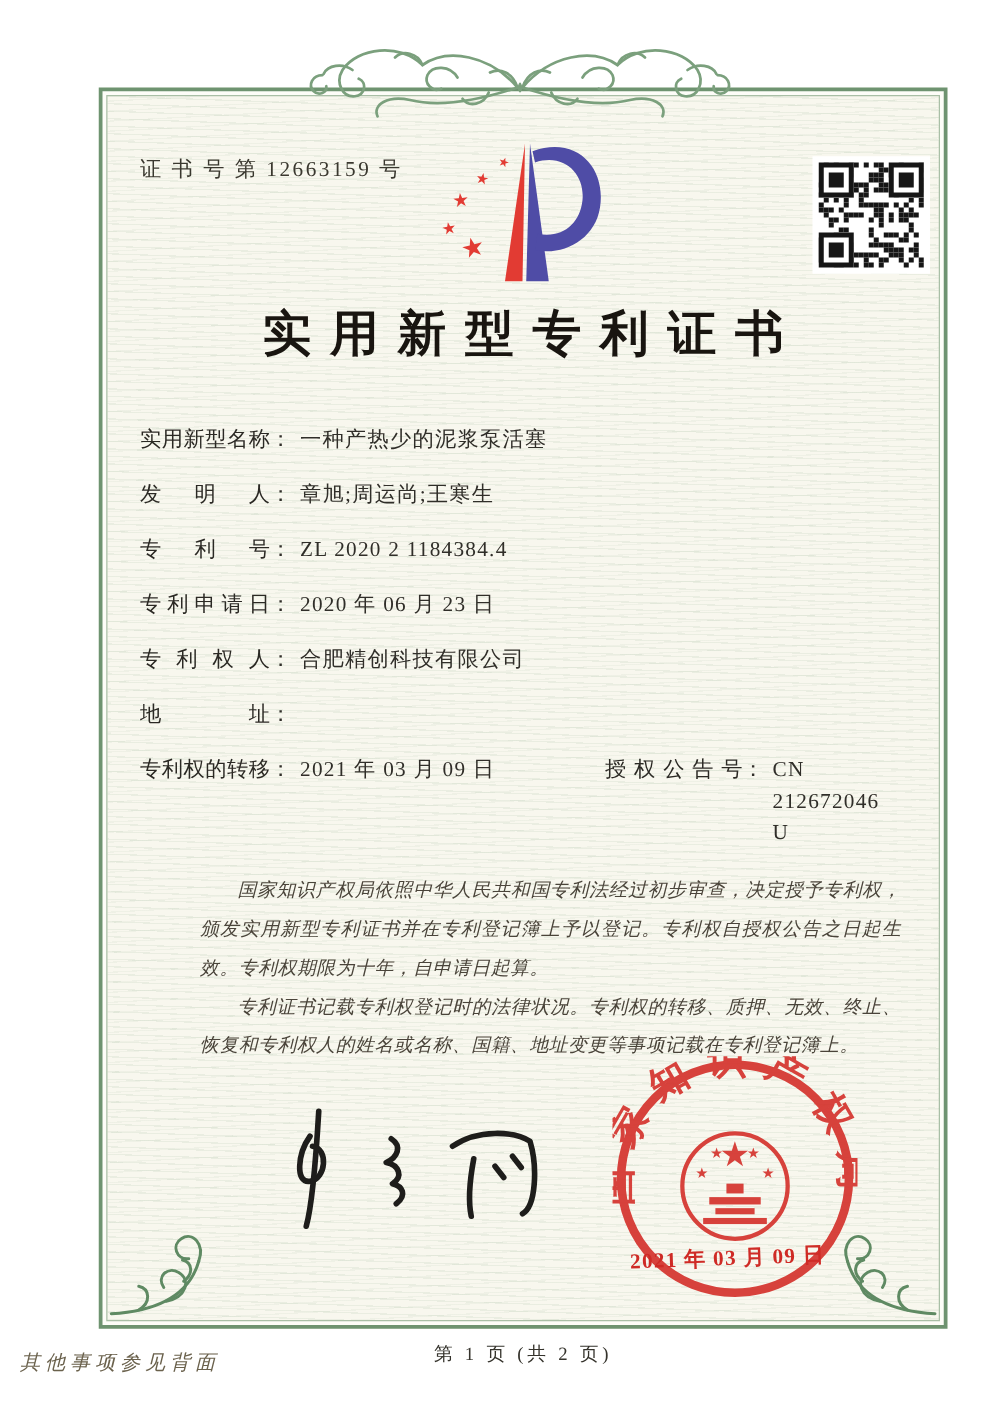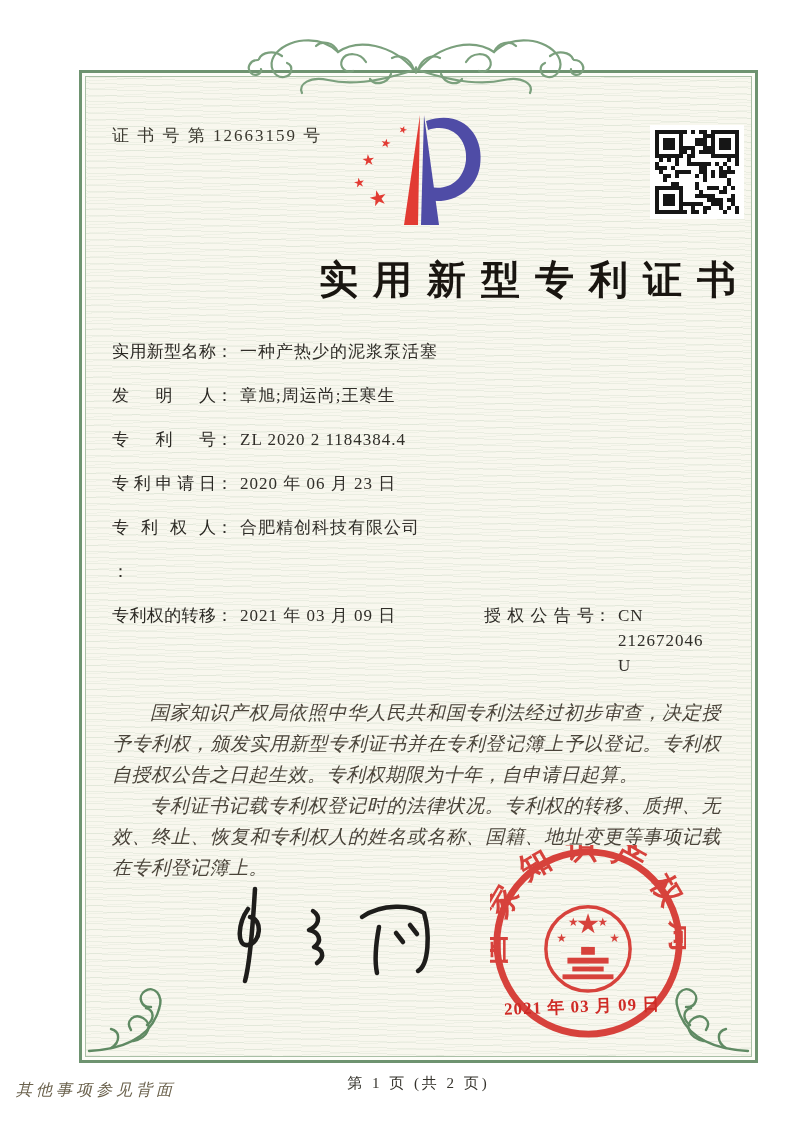--- a/index.html
+++ b/index.html
@@ -24,37 +24,37 @@
   .cert-no { position:absolute; left:26px; top:47px; font-size:17px; color:#3a382f; letter-spacing:2px; }
   .logo { position:absolute; left:250px; top:26px; width:160px; height:142px; }
   .qr { position:absolute; left:564px; top:48px; width:94px; height:94px; background:#fff; }
   .qr-modules { position:absolute; inset:5px; display:grid; grid-template-columns:repeat(21,1fr); grid-template-rows:repeat(21,1fr); }
   .qr-modules i { display:block; }
   .qr-modules i.on { background:#161616; }
   .finder { position:absolute; width:28px; height:28px; border:4px solid #161616; background:#fff; }
   .finder::after { content:""; position:absolute; inset:4px; background:#161616; }
   .finder.tl { left:5px; top:5px; } .finder.tr { right:5px; top:5px; } .finder.bl { left:5px; bottom:5px; }
 
-  .title { position:absolute; left:0; top:176px; width:100%; text-align:right;
+  .title { position:absolute; left:0; top:163px; width:100%; text-align:center;
            font-size:39px; font-weight:700; color:#191510; letter-spacing:15px; text-indent:15px; }
 
   
   .content { position:absolute; left:26px; right:30px; top:262px; }
   .row { display:flex; margin-bottom:19px; font-size:17px; color:#302e29; line-height:25px; }
   .row .label { flex:0 0 104px; text-align:justify; text-align-last:justify; color:#2b2924; }
   .row .colon { flex:0 0 auto; padding-right:7px; }
   .row .value { flex:1; letter-spacing:1px; }
   .grant-group1 { display:flex; flex:0 0 372px; }
   .grant-group1 .value { flex:1 1 auto; }
   .grant-group2 { display:flex; flex:1; }
   .grant-group2 .label { flex:0 0 110px; }
 
   .paras { margin-top:6px; }
-  .paras p { font-family:"DejaVu Serif", serif; font-style:italic; font-size:19px;
-             line-height:31px; color:#4a443a; text-align:justify; text-indent:2em; letter-spacing:0.5px; }
+  .paras p { font-family:"DejaVu Serif", serif; font-style:italic; font-size:15px;
+             line-height:31px; color:#4a443a; text-align:justify; text-indent:2em; letter-spacing:0.5px;margin-left:48px; }
 
   
   .signer { position:absolute; left:34px; top:845px; font-size:19px; color:#2a2824; letter-spacing:3px; }
   .signer div { margin-bottom:9px; }
   .sig-script { position:absolute; left:128px; top:798px; width:260px; height:120px; }
 
   .seal { position:absolute; left:404px; top:768px; width:196px; height:196px; opacity:0.93; }
   .seal-date { position:absolute; left:418px; top:918px; font-size:17px; font-weight:700;
                color:#cf2b26; letter-spacing:1px; transform:rotate(-2deg); z-index:6; }
 
@@ -579,20 +579,21 @@
           <span class="value">2020 年 06 月 23 日</span>
         </div>
 
         <div class="row">
           <span class="label">专利权人</span>
             <span class="colon">：</span>
           <span class="value">合肥精创科技有限公司</span>
         </div>
 
         <div class="row">
+          <span class="label">地址</span>
             <span class="colon">：</span>
         </div>
 
         <div class="row">
           <span class="grant-group1">
             <span class="label">专利权的转移</span>
               <span class="colon">：</span>
             <span class="value">2021 年 03 月 09 日</span>
           </span>
           <span class="grant-group2">

